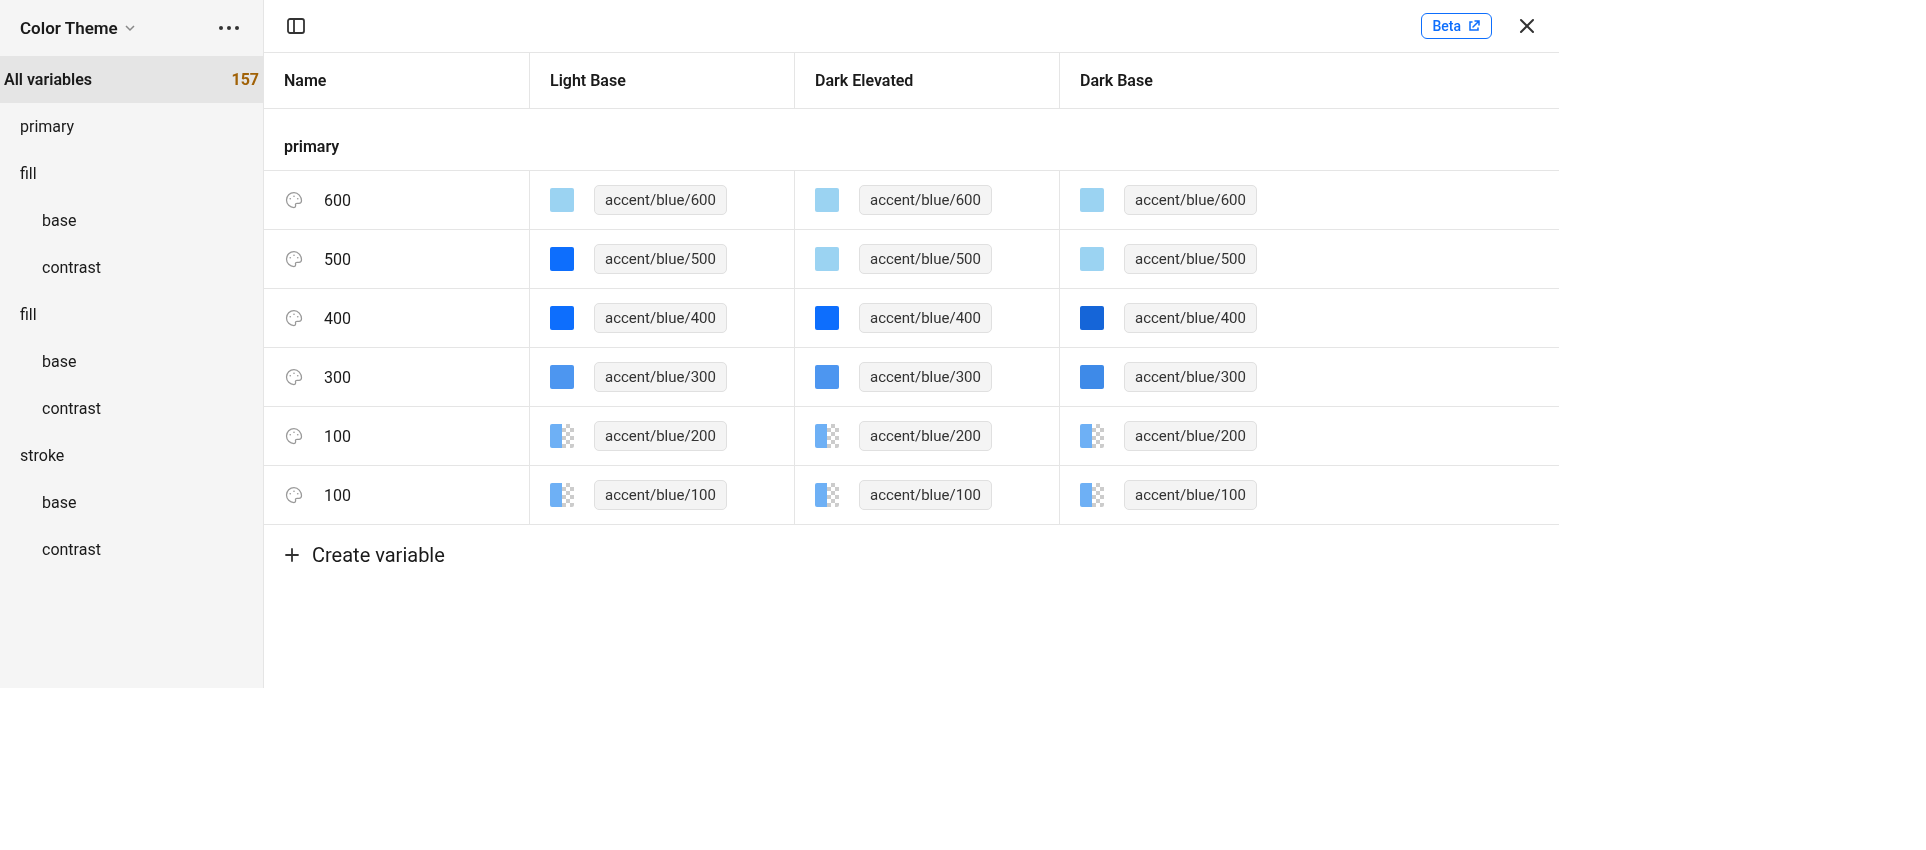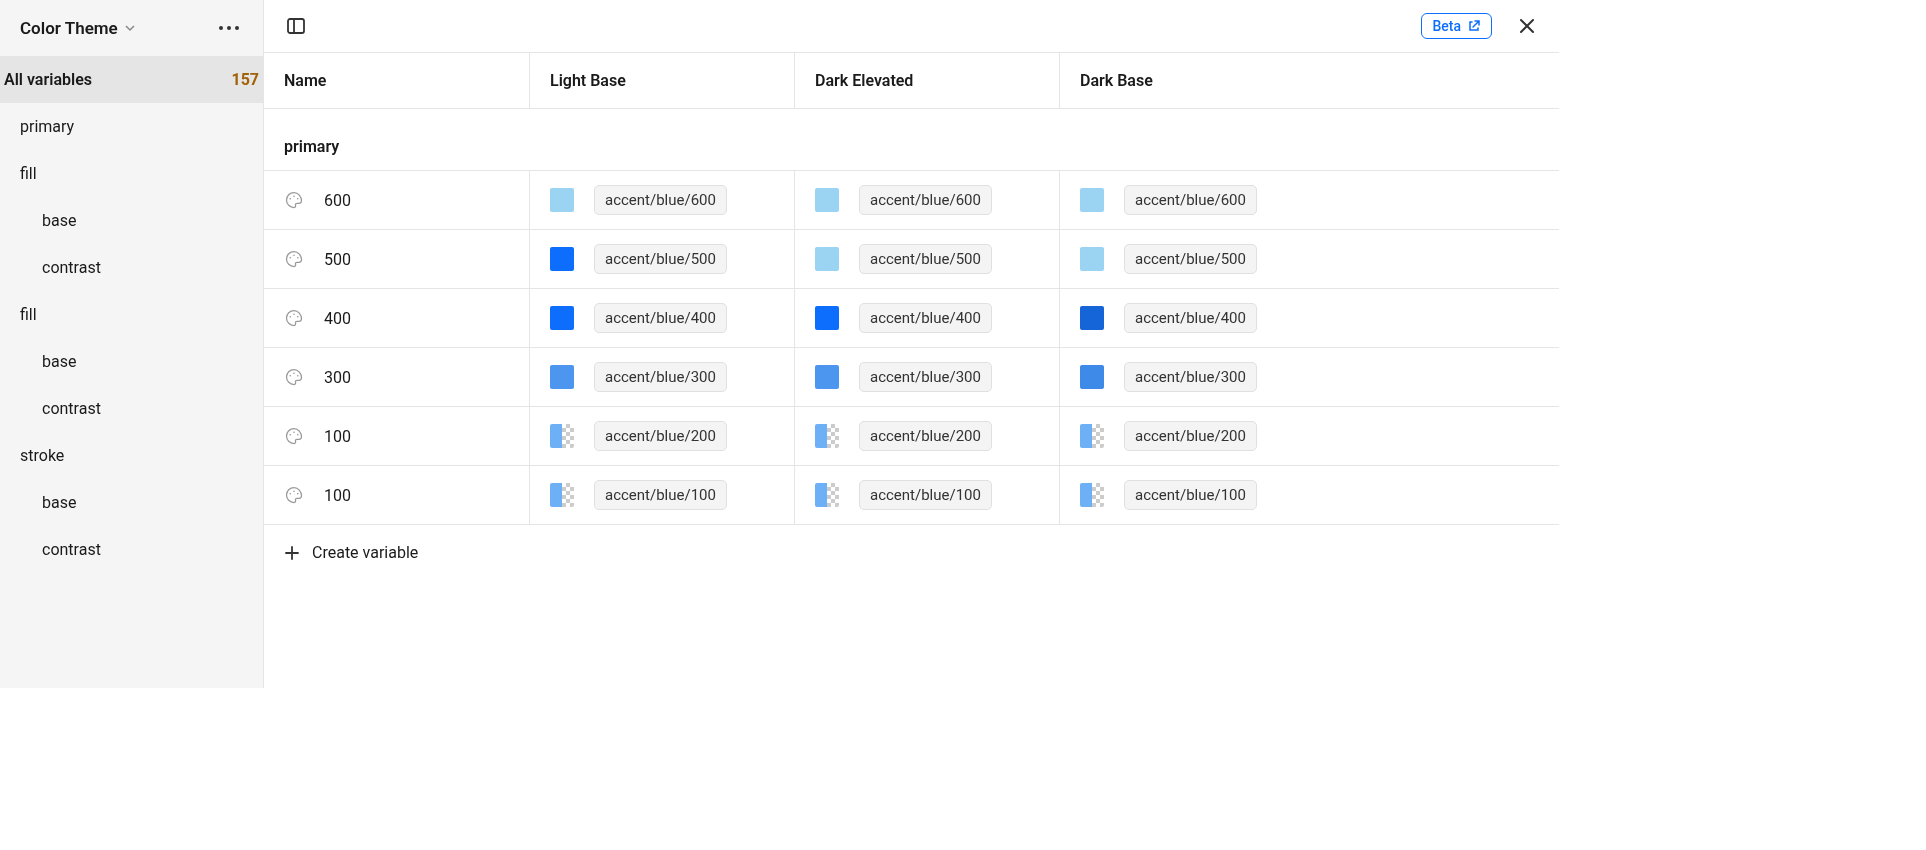--- a/index.html
+++ b/index.html
@@ -212,21 +212,21 @@
       color: #333;
       cursor: pointer;
     }
     .create-row {
       display: flex;
       align-items: center;
       gap: 12px;
       padding: 18px 20px;
       border-top: 1px solid #e5e5e5;
       cursor: pointer;
-      font-size: 16px;
+      font-size: 20px;
     }
     .plus-icon {
       width: 16px;
       height: 16px;
       color: #333;
     }
     .var-name {
       font-size: 16px;
     }
   </style>

